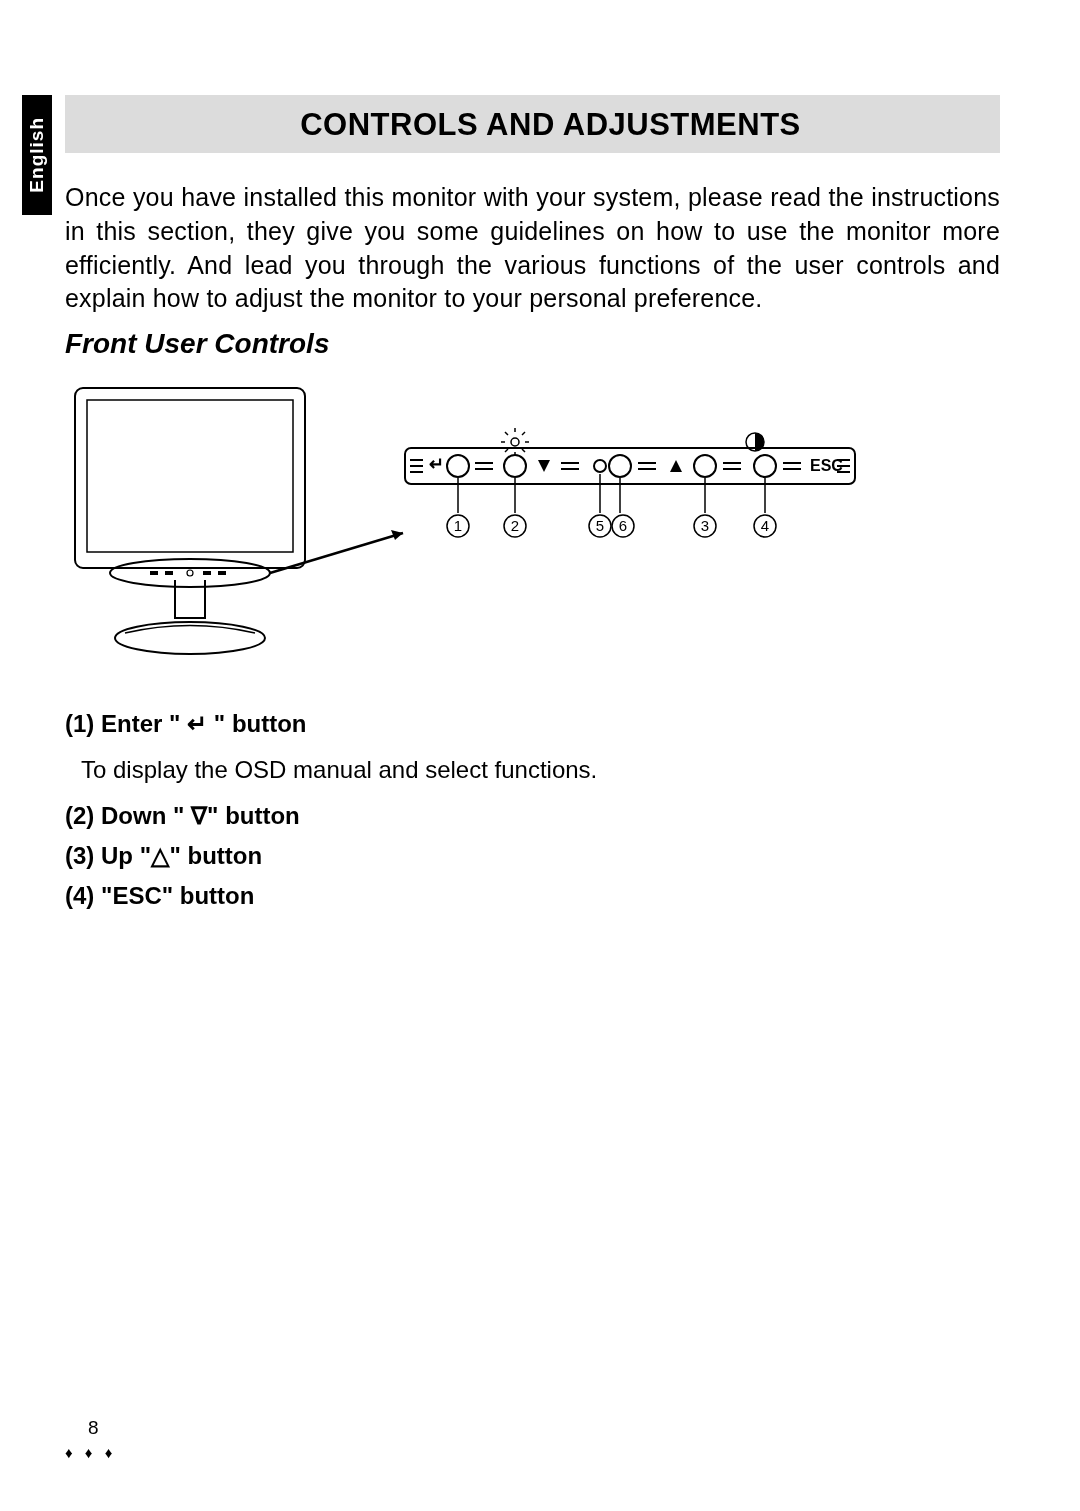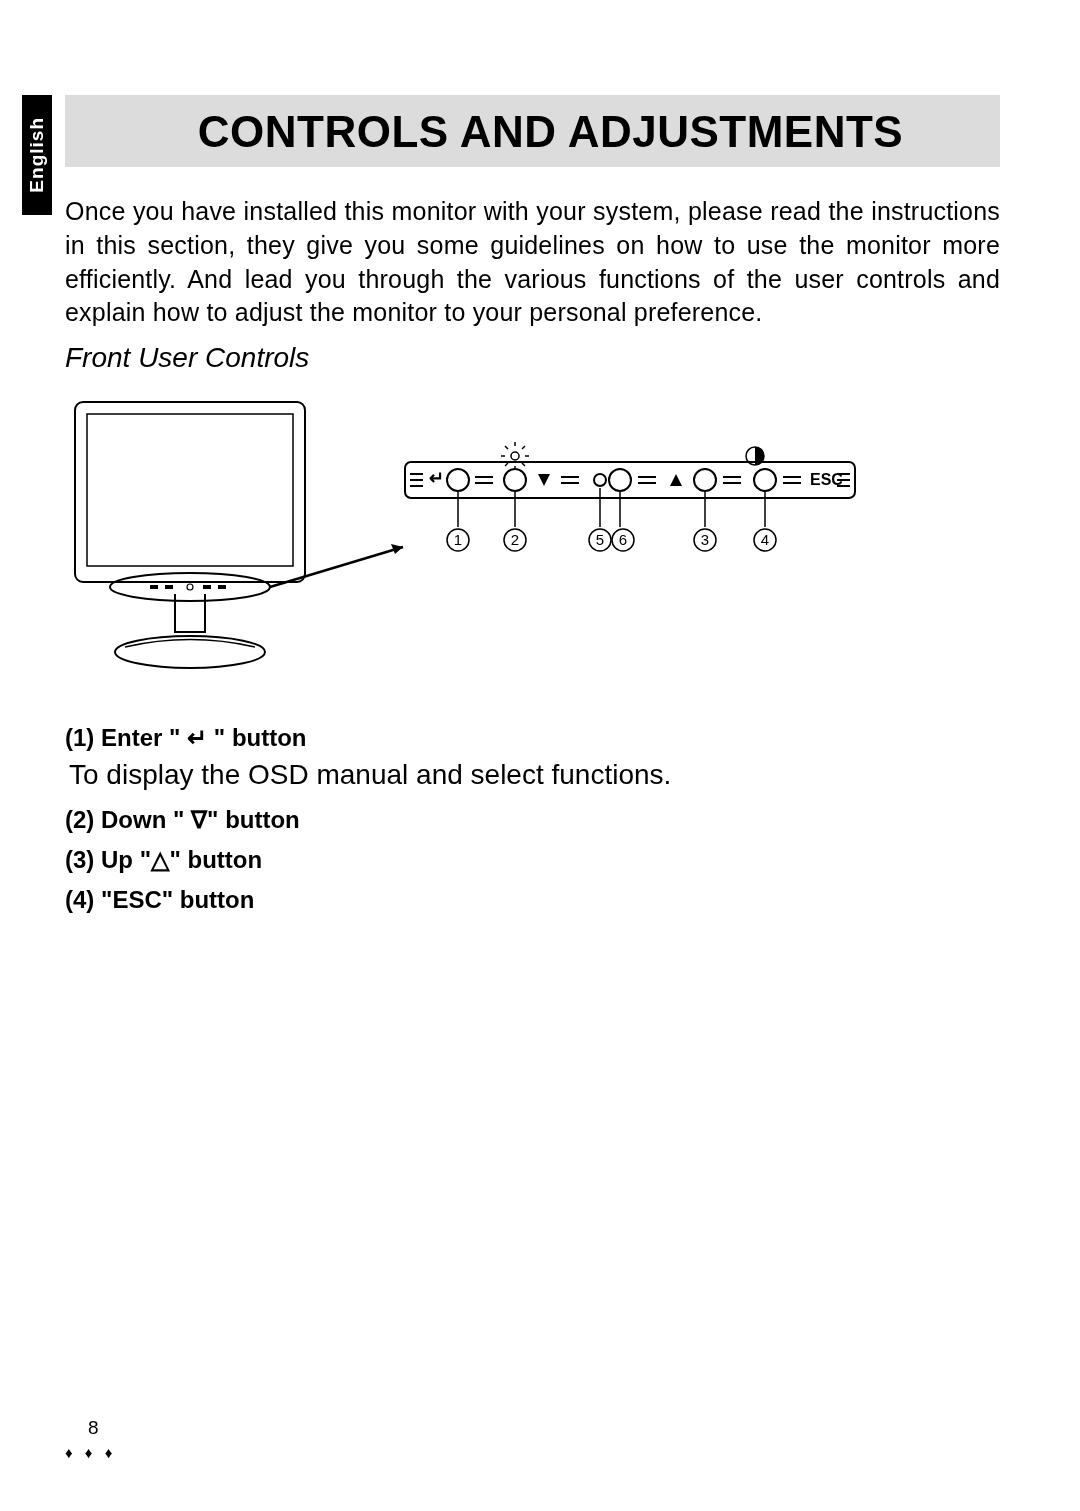--- a/index.html
+++ b/index.html
@@ -39,53 +39,53 @@
       top: 95px;
     }
     .title-bar {
       background: #dcdcdc;
       text-align: center;
       padding: 12px 0 10px 0;
       margin-bottom: 28px;
     }
     .title-bar h1 {
       margin: 0;
-      font-size: 44px;
+      font-size: 31px;
       font-weight: bold;
       letter-spacing: 0.5px;
       font-family: "Optima", "Candara", "Segoe UI", sans-serif;
       padding-left: 36px;
     }
     .intro {
       font-size: 25px;
       line-height: 1.35;
       margin: 0 0 12px 0;
       text-align: justify;
       letter-spacing: 0.2px;
     }
     .subhead {
       font-size: 28px;
       font-style: italic;
-      font-weight: normal;
+      font-weight: bold;
       margin: 0 0 18px 0;
     }
     .figure {
       margin: 0 0 38px 0;
     }
     .entry {
       margin: 0 0 12px 0;
     }
     .entry .et {
       font-size: 24px;
       font-weight: bold;
       margin: 0 0 2px 0;
     }
     .entry .ed {
-      font-size: 28px;
-      margin: 4px;
+      font-size: 24px;
+      margin: 16px;
       line-height: 1.35;
       text-align: justify;
     }
     .page-num {
       position: absolute;
       left: 88px;
       bottom: 72px;
       font-size: 19px;
     }
     .diamonds {

